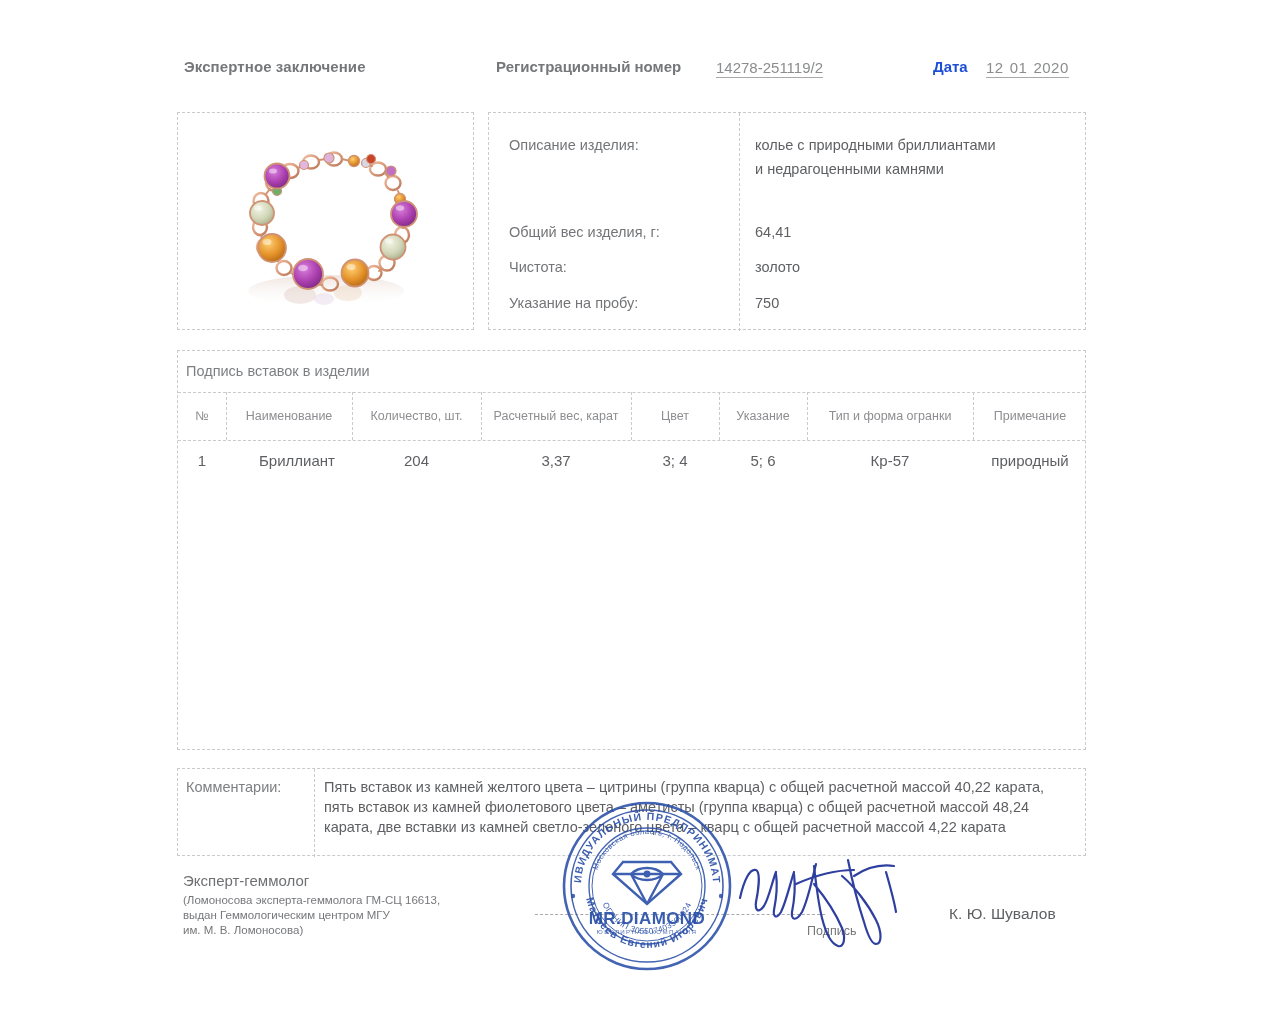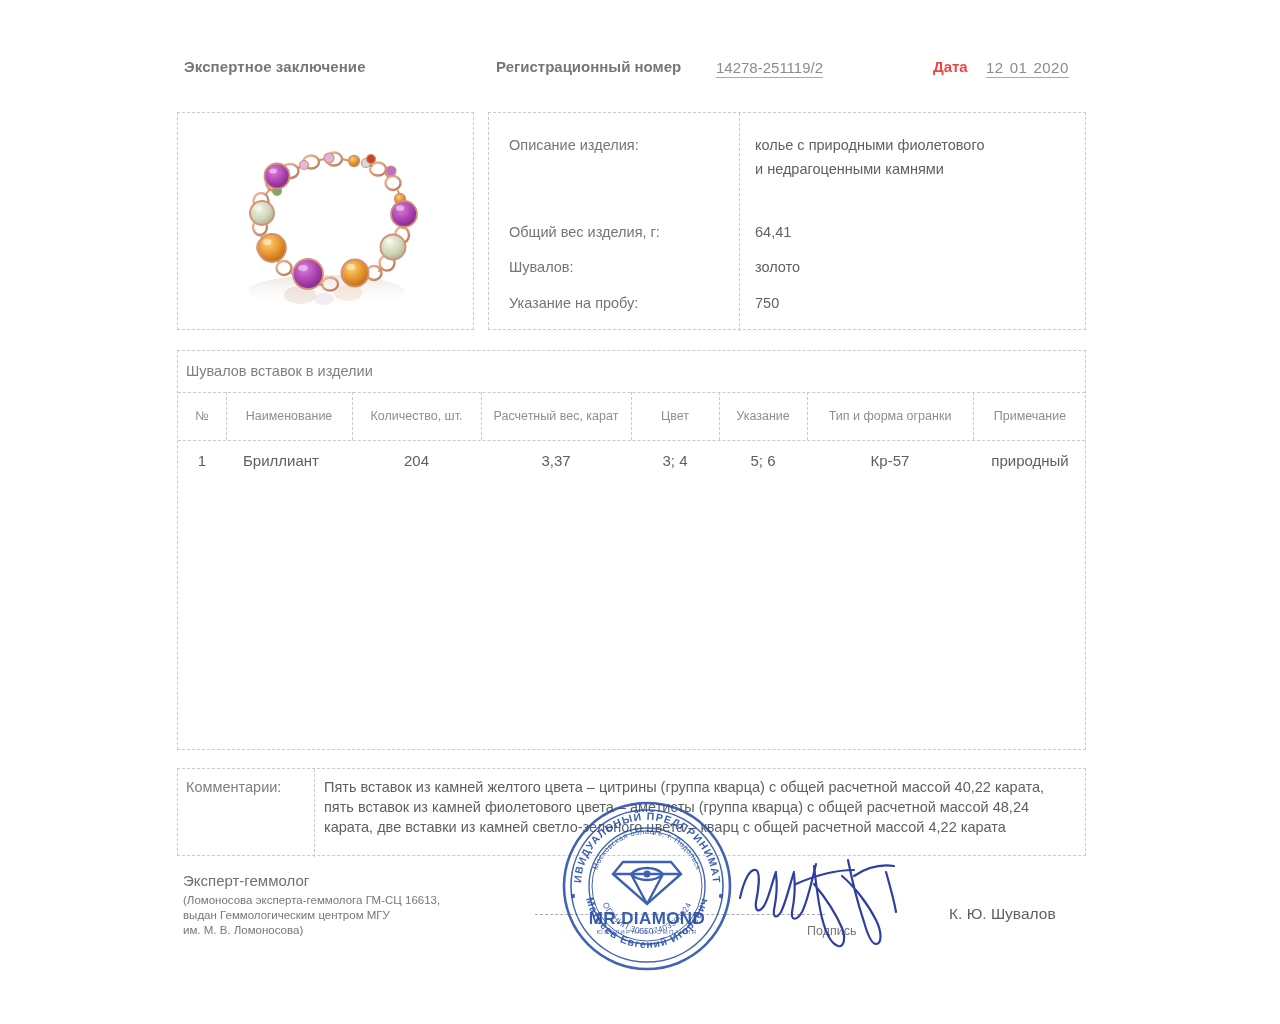--- a/index.html
+++ b/index.html
@@ -25,21 +25,21 @@
     position: absolute; left: 320px; top: 2px;
     font-size: 15px; font-weight: bold; color: #76777a;
   }
   .hdr-reg-value {
     position: absolute; left: 540px; top: 3px;
     font-size: 15px; color: #8b8c8e;
     border-bottom: 1px solid #a8a9ab; padding-bottom: 1px;
   }
   .hdr-date-label {
     position: absolute; left: 757px; top: 2px;
-    font-size: 15px; font-weight: bold; color: #ef4444;
+    font-size: 15px; font-weight: bold; color: #1d4ed8;
   }
   .hdr-date-value {
     position: absolute; left: 810px; top: 3px;
     font-size: 15px; color: #8b8c8e; letter-spacing: .5px;
     border-bottom: 1px solid #a8a9ab; padding-bottom: 1px;
     display: flex; gap: 6px;
   }
   .hdr-date-value span { border-bottom: none; }
 
   
@@ -266,43 +266,43 @@
       </svg>
     </div>
   </div>
 
   <div class="info-box">
     <div class="info-divider"></div>
 
     <div class="info-row" style="top:24px;">
       <div class="info-label">Описание изделия:</div>
       <div class="info-value">
-        <span>колье с природными фиолетового</span>
+        <span>колье с природными бриллиантами</span>
         <span class="line2">и недрагоценными камнями</span>
       </div>
     </div>
 
     <div class="info-row" style="top:111px;">
       <div class="info-label">Общий вес изделия, г:</div>
       <div class="info-value">64,41</div>
     </div>
 
     <div class="info-row" style="top:146px;">
-      <div class="info-label">Шувалов:</div>
+      <div class="info-label">Чистота:</div>
       <div class="info-value">золото</div>
     </div>
 
     <div class="info-row" style="top:182px;">
       <div class="info-label">Указание на пробу:</div>
       <div class="info-value">750</div>
     </div>
   </div>
 
   <div class="inserts">
-    <div class="inserts-title">Шувалов вставок в изделии</div>
+    <div class="inserts-title">Подпись вставок в изделии</div>
     <div class="inserts-hdr-sep"></div>
     <div class="inserts-row-sep"></div>
 
     <div class="col-sep" style="left:48px;"></div>
     <div class="col-sep" style="left:174px;"></div>
     <div class="col-sep" style="left:303px;"></div>
     <div class="col-sep" style="left:453px;"></div>
     <div class="col-sep" style="left:541px;"></div>
     <div class="col-sep" style="left:629px;"></div>
     <div class="col-sep" style="left:795px;"></div>
@@ -311,21 +311,21 @@
     <div class="th" style="left:174px; width:129px;">Количество, шт.</div>
     <div class="th" style="left:48px;  width:126px;">Наименование</div>
     <div class="th" style="left:303px; width:150px;">Расчетный вес, карат</div>
     <div class="th" style="left:453px; width:88px;">Цвет</div>
     <div class="th" style="left:541px; width:88px;">Указание</div>
     <div class="th" style="left:629px; width:166px;">Тип и форма огранки</div>
     <div class="th" style="left:795px; width:114px;">Примечание</div>
 
     <div>
       <div class="td" style="left:0px;   width:48px;">1</div>
-      <div class="td" style="left:40px;  width:126px;">Бриллиант</div>
+      <div class="td" style="left:56px;  width:126px;">Бриллиант</div>
       <div class="td" style="left:174px; width:129px;">204</div>
       <div class="td" style="left:303px; width:150px;">3,37</div>
       <div class="td" style="left:453px; width:88px;">3; 4</div>
       <div class="td" style="left:541px; width:88px;">5; 6</div>
       <div class="td" style="left:629px; width:166px;">Кр-57</div>
       <div class="td" style="left:795px; width:114px;">природный</div>
     </div>
   </div>
 
   <div class="comments">

